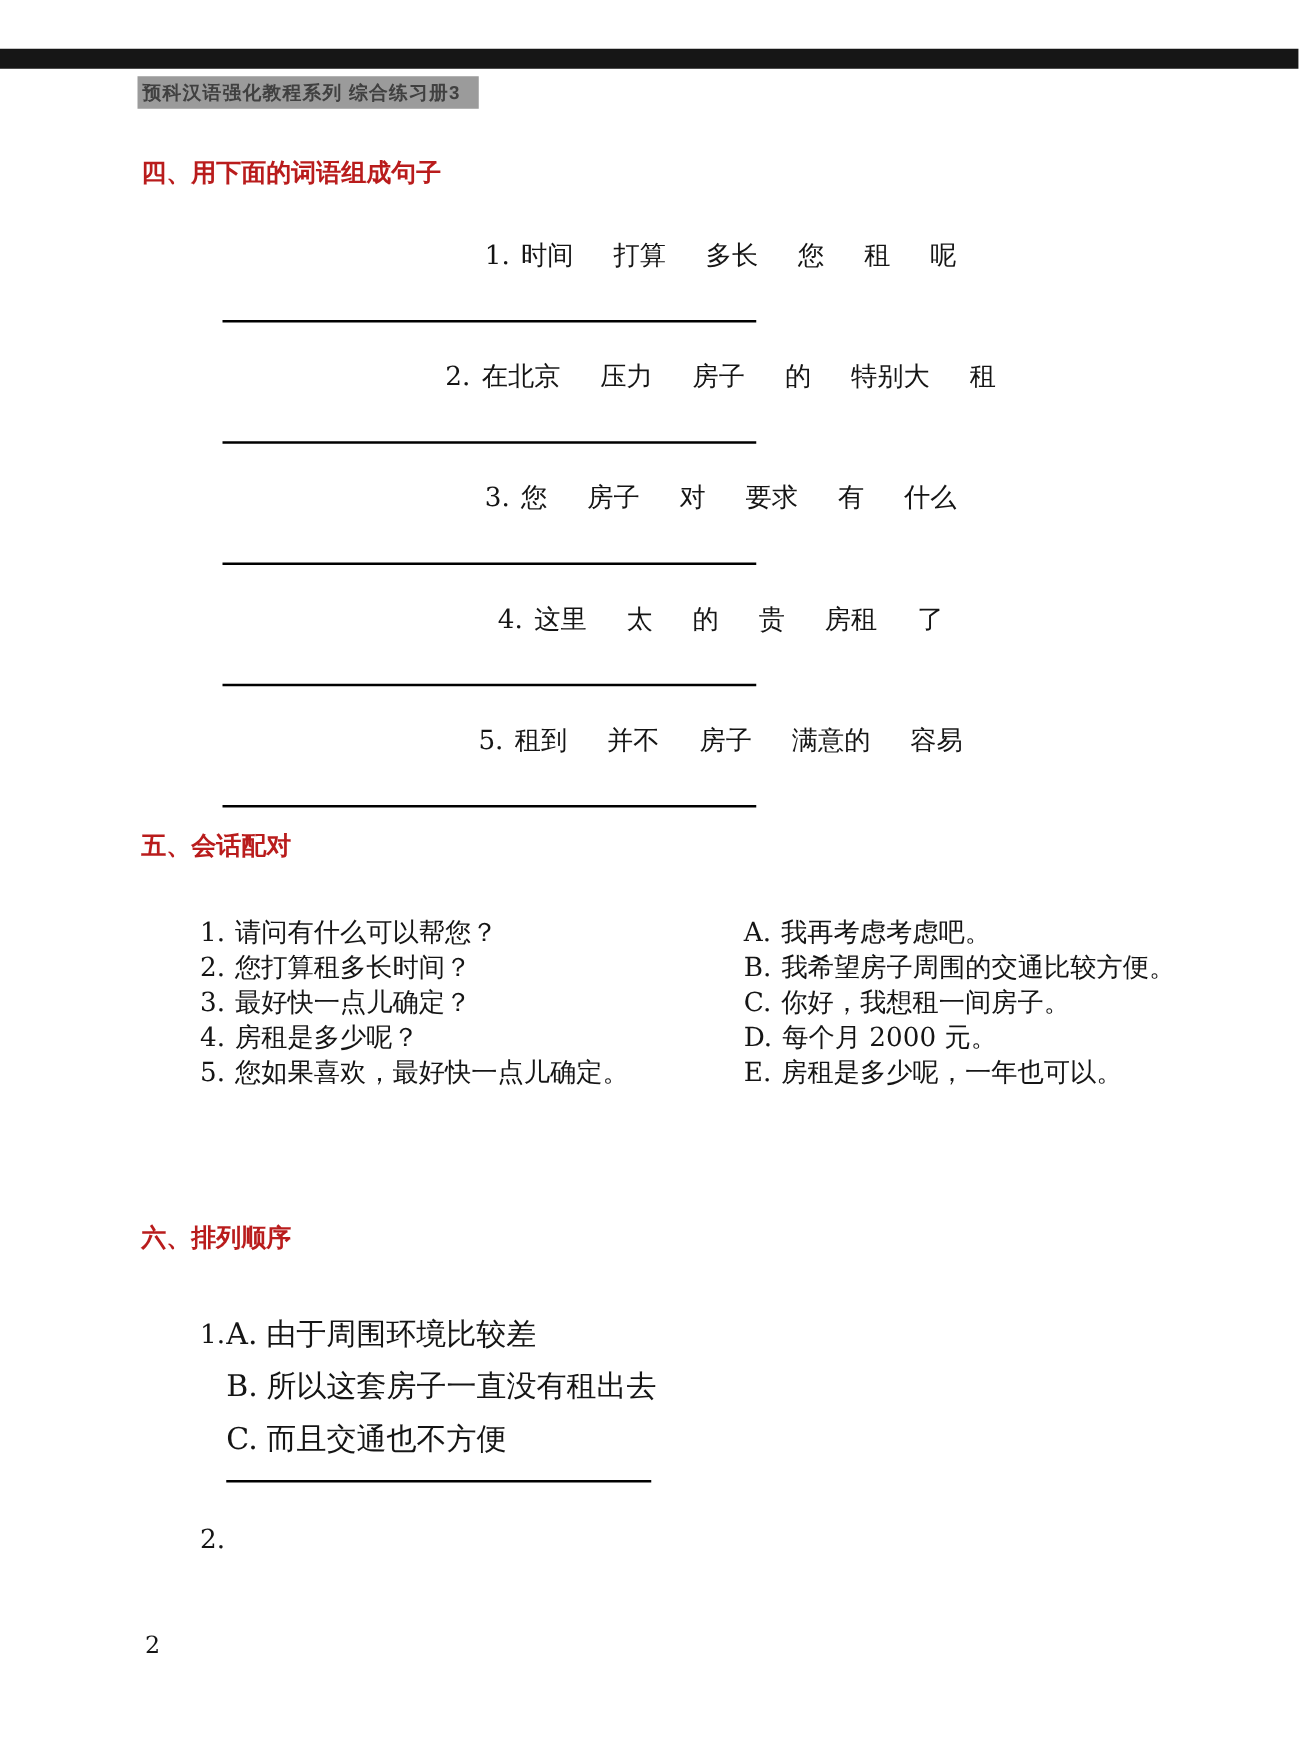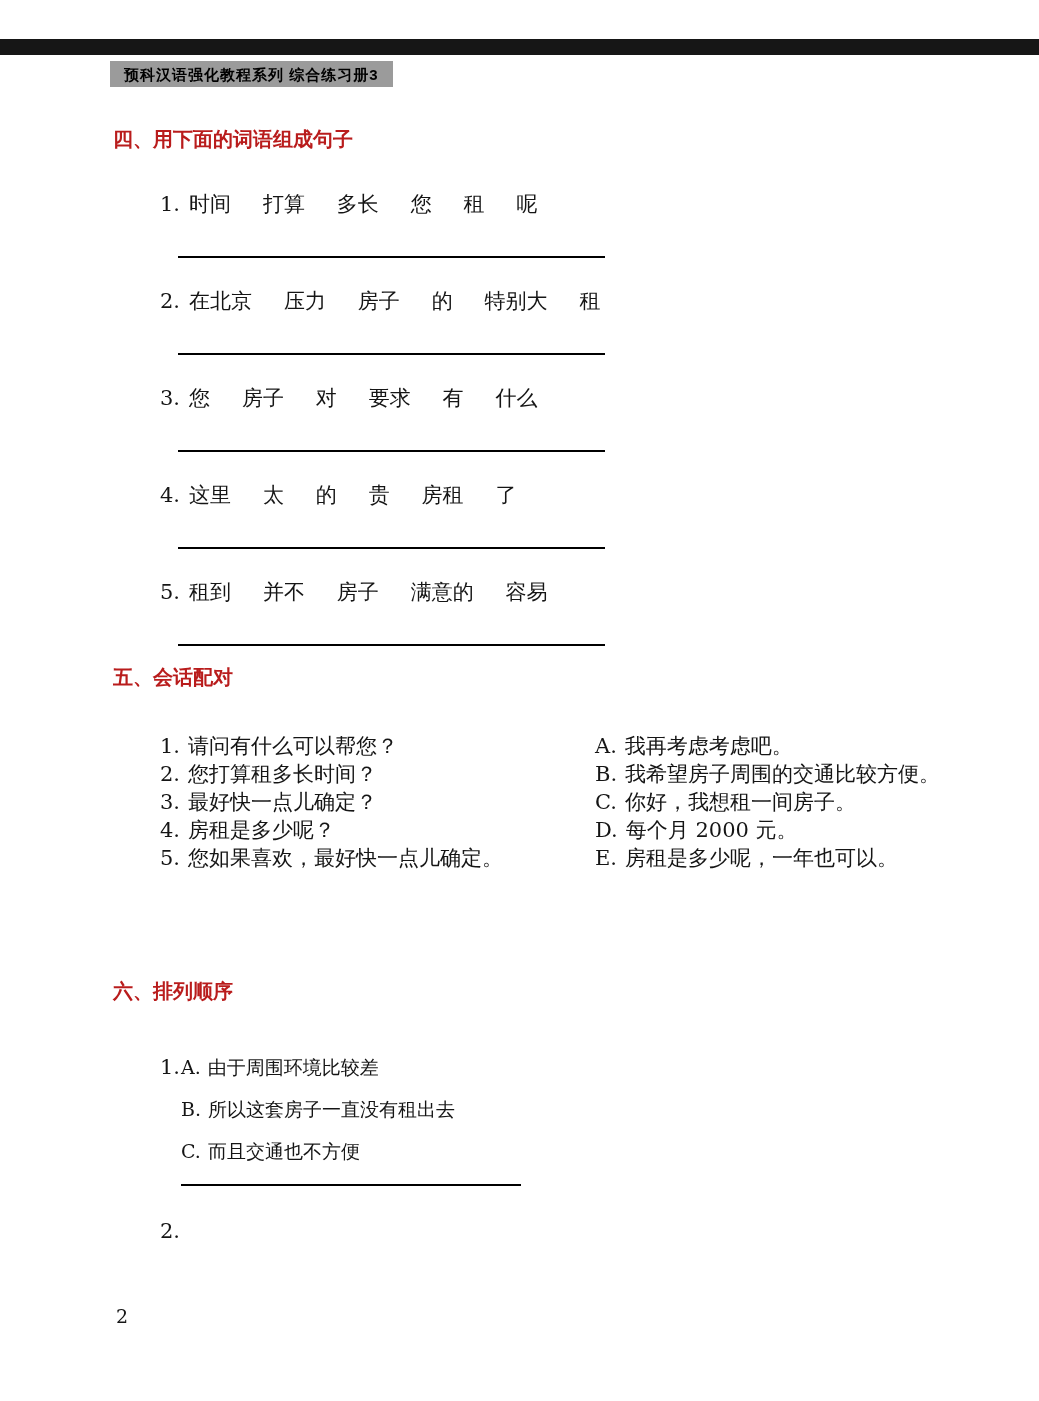--- a/index.html
+++ b/index.html
@@ -16,41 +16,41 @@
   .top-bar {
     position: absolute;
     top: 39px; left: 0;
     width: 1039px; height: 16px;
     background: #161616;
   }
   .badge {
     position: absolute;
     top: 61px; left: 110px;
     background: #9b9b9b;
-    color: #000000;
+    color: #404040;
     font-family: "Liberation Sans", sans-serif;
     font-weight: bold;
     font-size: 15px;
     line-height: 15px;
-    padding: 6px 14px 5px 14px;
+    padding: 6px 14px 5px 4px;
     letter-spacing: 1px;
   }
   .section { position: absolute; left: 113px; width: 880px; }
   .sec4 { top: 126px; }
   .sec5 { top: 664px; }
   .sec6 { top: 978px; }
   .section-title {
     font-family: "Liberation Sans", sans-serif;
     font-weight: bold;
     font-size: 20px;
     line-height: 26px;
     color: #b91c1c;
   }
   
-  .word-items { margin-top: 38px; margin-left: 47px; }
+  .word-items { margin-top: 38px; margin-left: 47px; text-align: center; }
   .word-item { margin-bottom: 29px; }
   .item-line { font-size: 21px; line-height: 28px; white-space: nowrap; }
   .item-num { display: inline-block; margin-right: 9px; }
   .item-words { word-spacing: 1.2em; }
   .answer-line {
     height: 0;
     border-bottom: 2px solid #000;
     width: 427px;
     margin-left: 18px;
     margin-top: 38px;
@@ -63,21 +63,21 @@
     margin-left: 47px;
   }
   .match-cell { font-size: 21px; line-height: 28px; white-space: nowrap; }
   .pair-num, .pair-letter { display: inline-block; margin-right: 8px; }
   
   .order-item { display: flex; margin-left: 47px; }
   .order-item-1 { margin-top: 42px; }
   .order-item-2 { margin-top: 24px; }
   .order-num { width: 21px; font-size: 21px; line-height: 42px; flex: none; }
   .order-lines { }
-  .order-row { font-size: 19px; line-height: 42px; white-space: nowrap; }
+  .order-row { font-size: 24px; line-height: 42px; white-space: nowrap; }
   .order-label { display: inline-block; margin-right: 7px; }
   .order-answer-line {
     height: 0;
     border-bottom: 2px solid #000;
     width: 340px;
     margin-top: 12px;
   }
   .page-number {
     position: absolute;
     top: 1304px; left: 116px;

